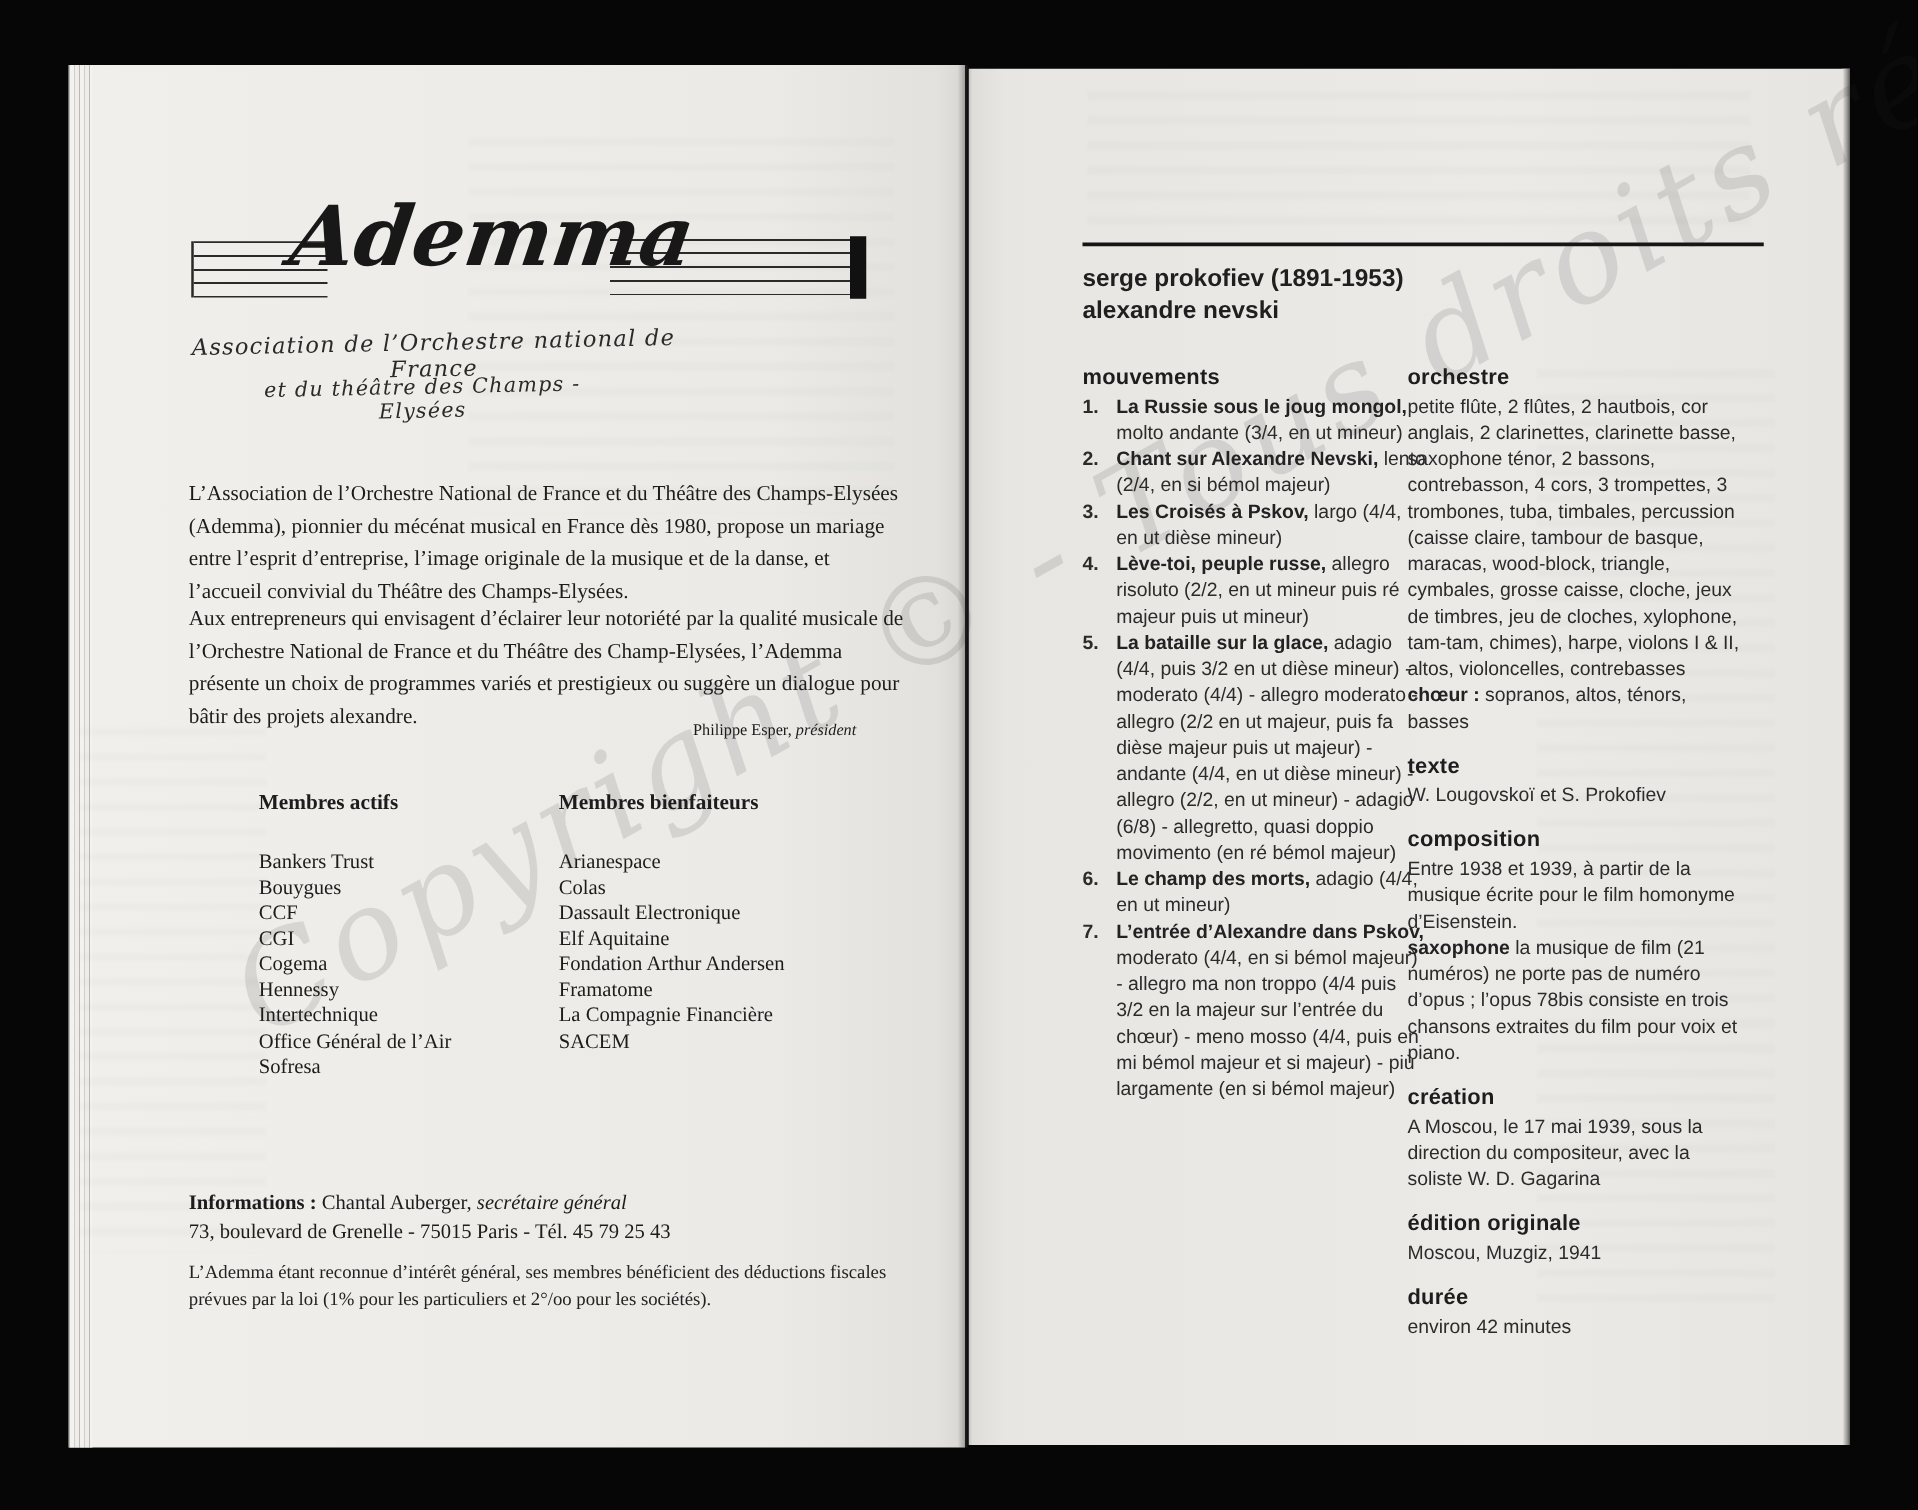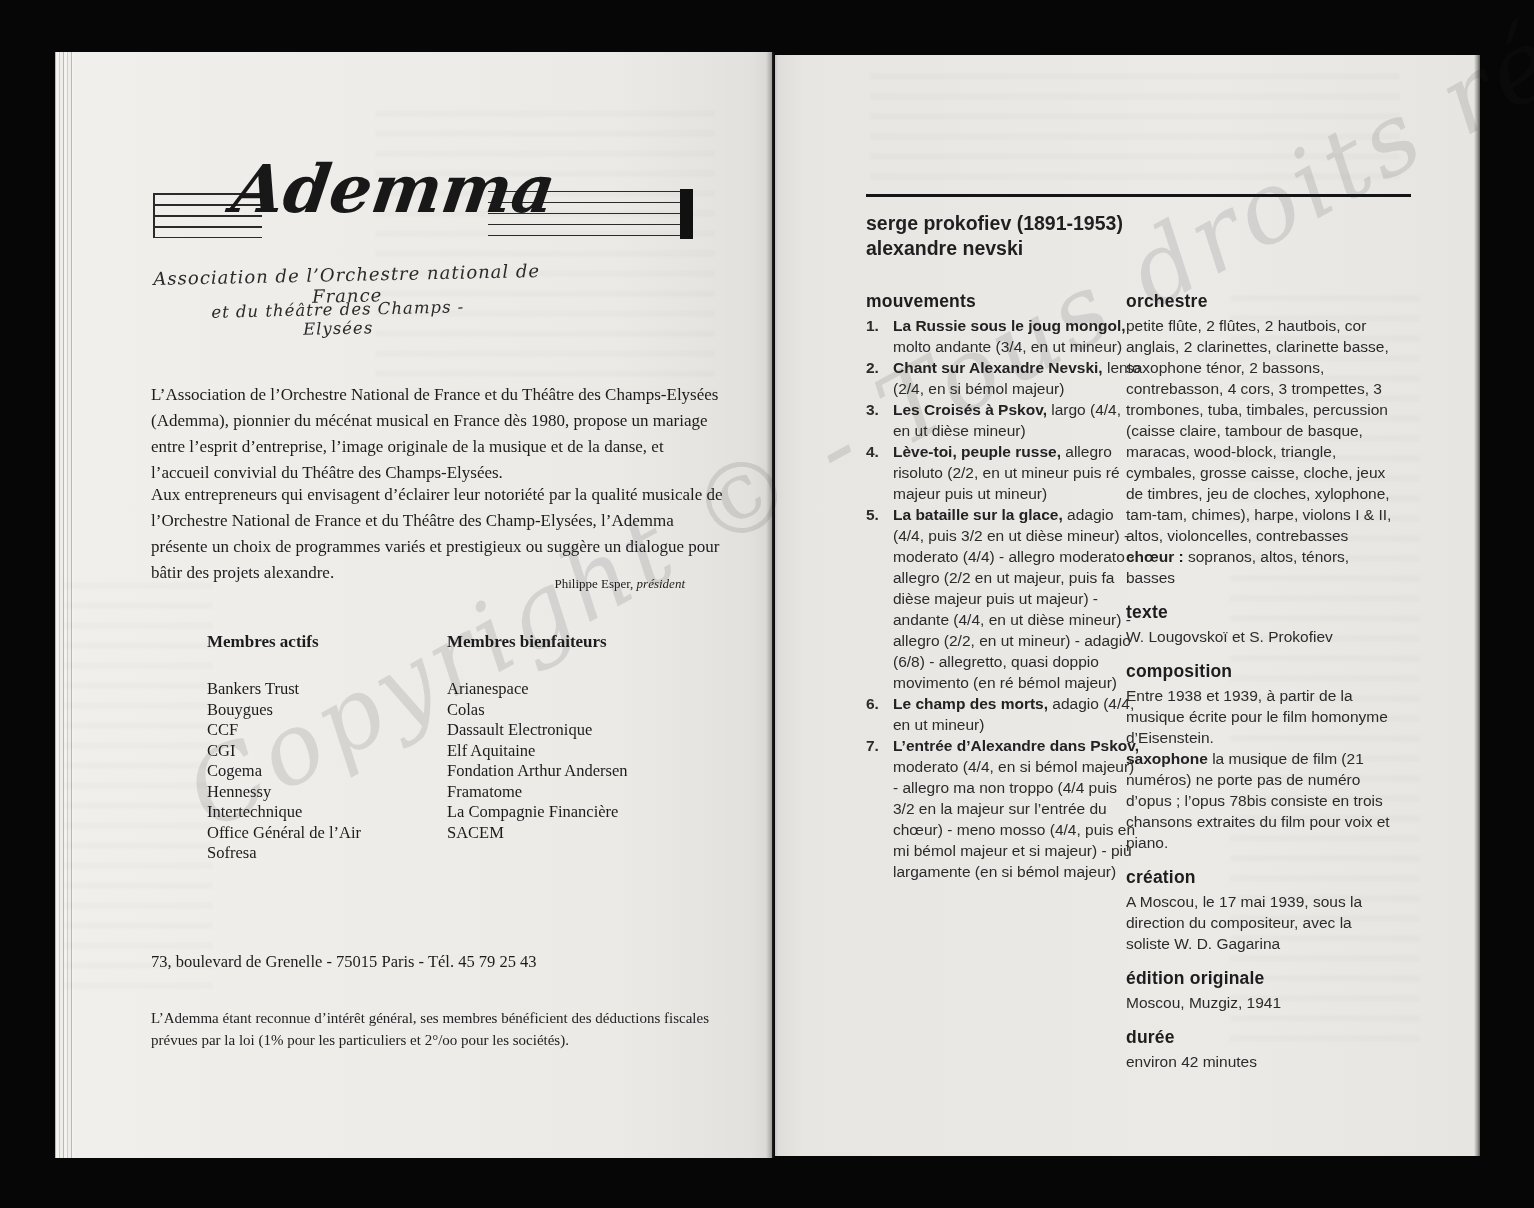--- a/index.html
+++ b/index.html
@@ -126,20 +126,21 @@
           <li>Elf Aquitaine</li>
           <li>Fondation Arthur Andersen</li>
           <li>Framatome</li>
           <li>La Compagnie Financière</li>
           <li>SACEM</li>
         </ul>
       </div>
     </div>
 
     <div class="lp-info">
+      <p><b>Informations :</b><span> Chantal Auberger, </span><i>secrétaire général</i></p>
       <p>73, boulevard de Grenelle - 75015 Paris - Tél. 45 79 25 43</p>
     </div>
 
     <p class="lp-fiscal">L’Ademma étant reconnue d’intérêt général, ses membres bénéficient des déductions fiscales prévues par la loi (1% pour les particuliers et 2°/oo pour les sociétés).</p>
   </div>
 
   <div class="page page-right rp">
     <div class="stack-right"></div>
     <div class="ghost g-lines ghost-c"></div>
     <div class="ghost g-lines ghost-d"></div>

